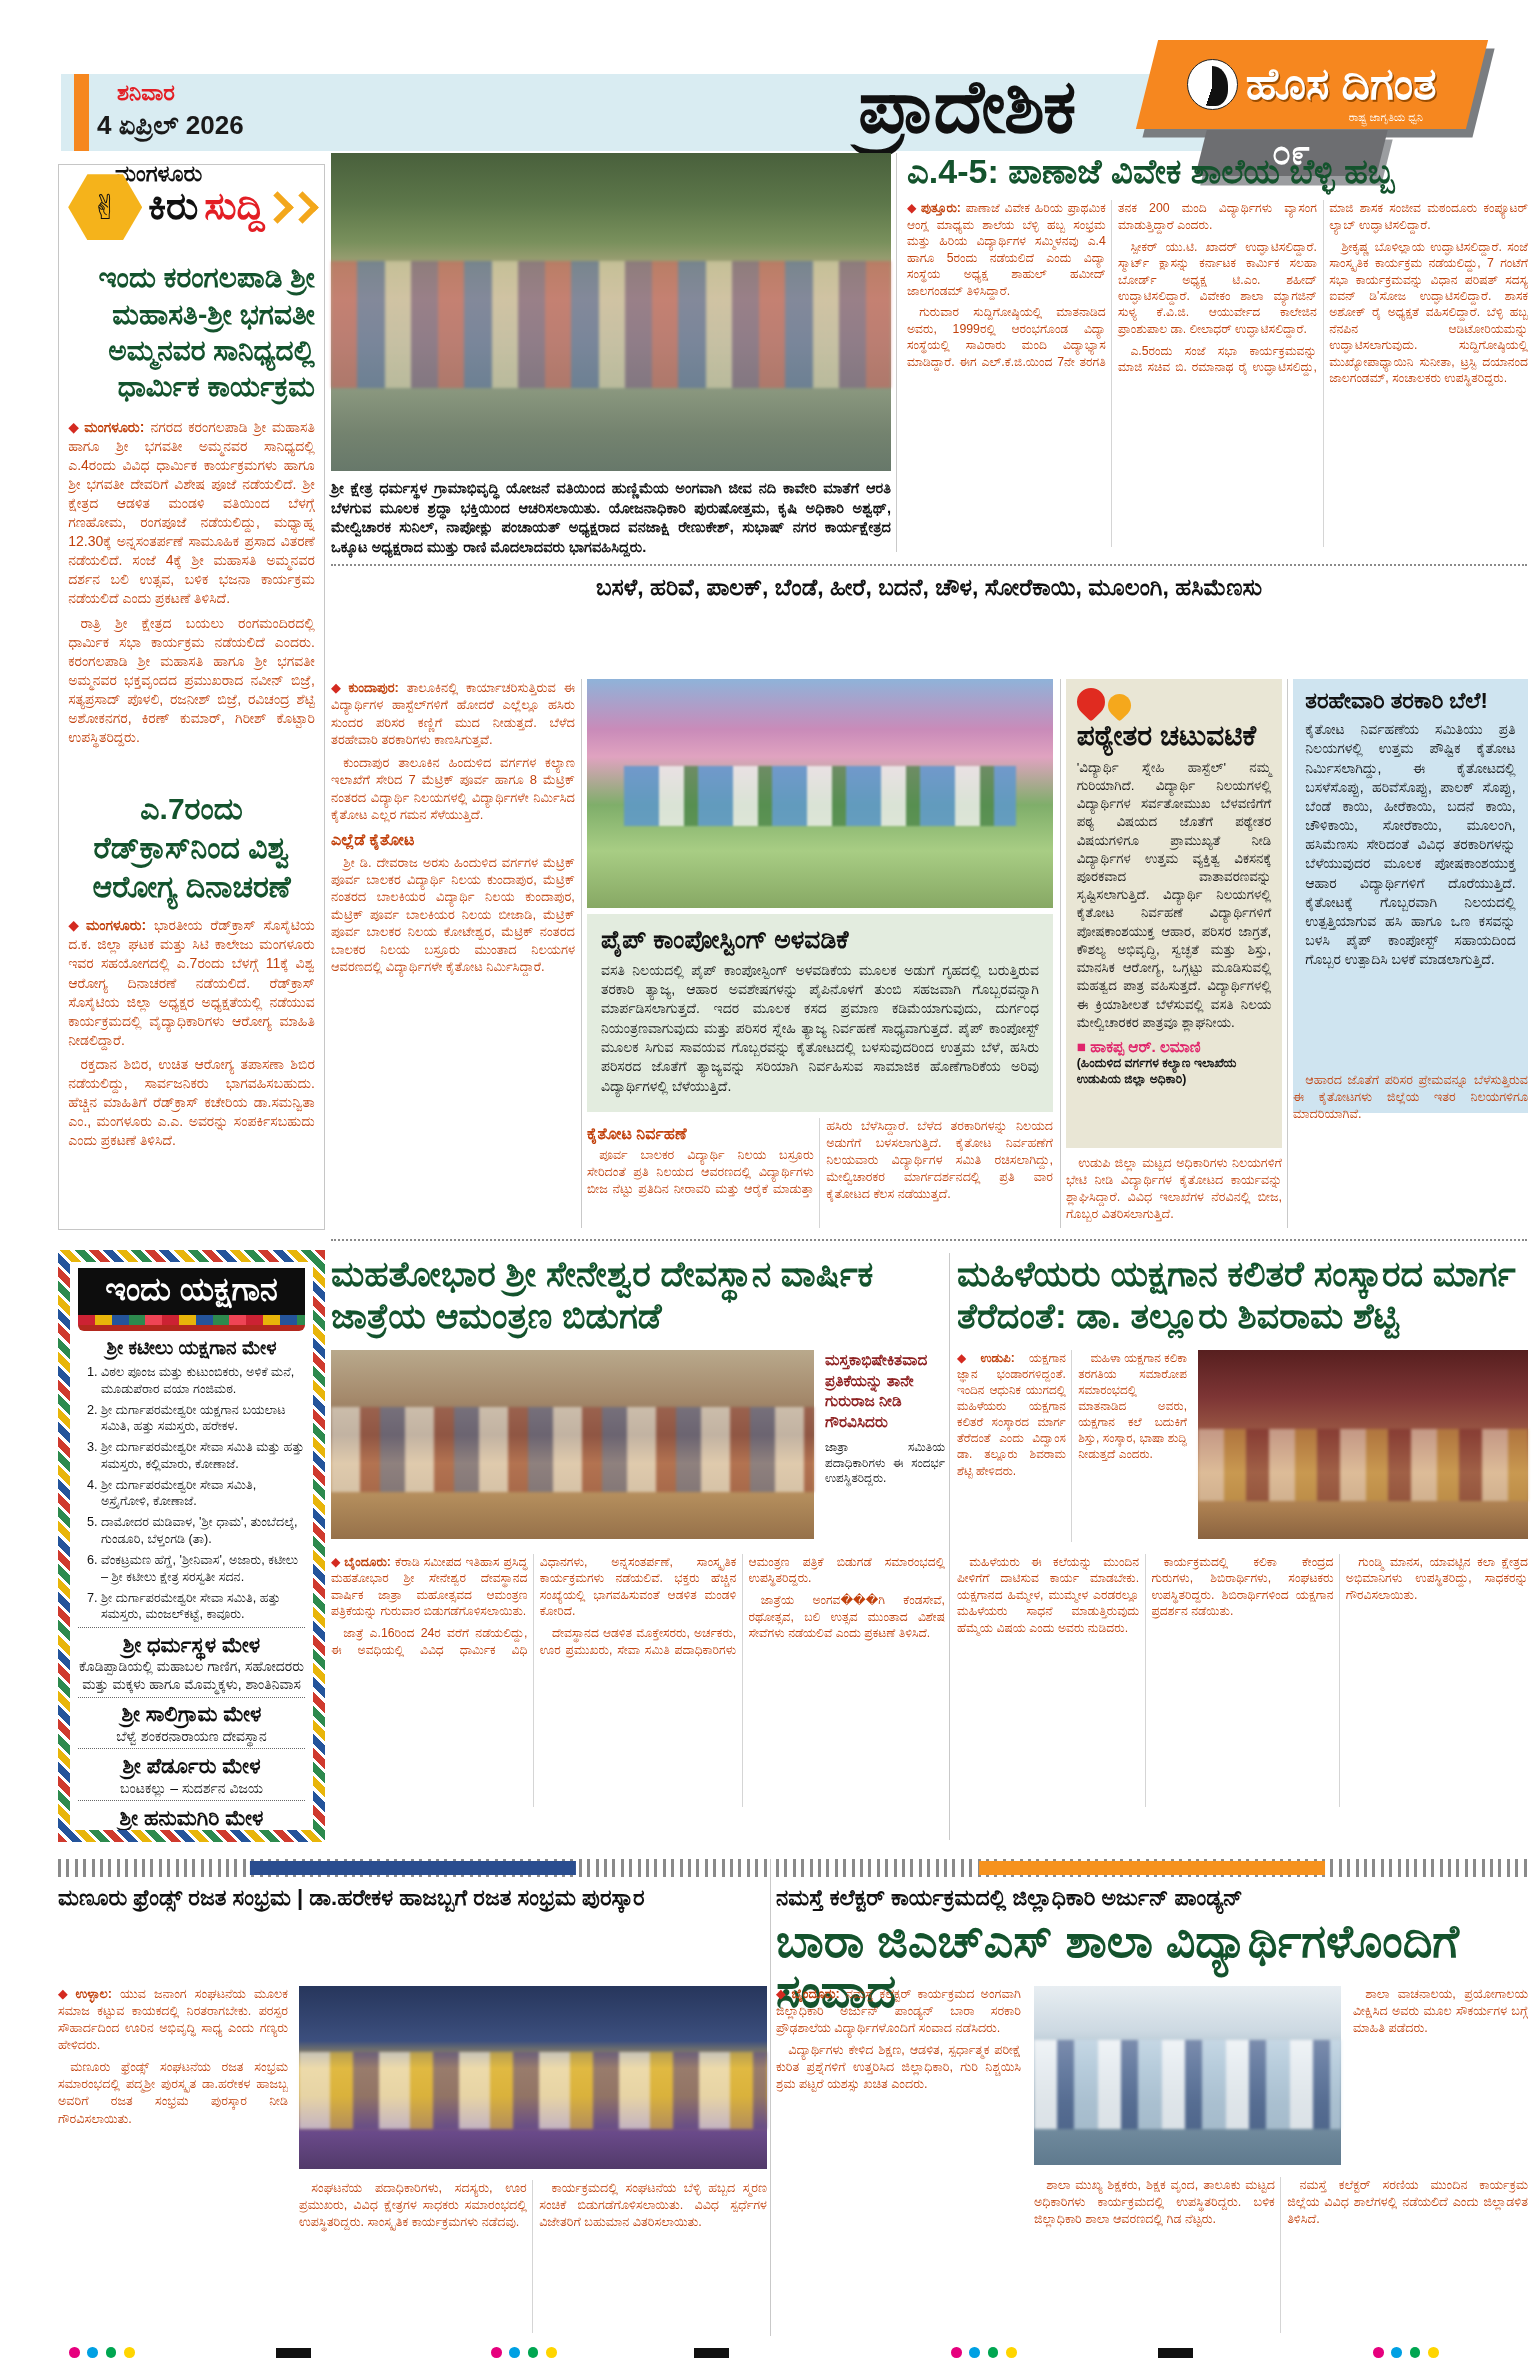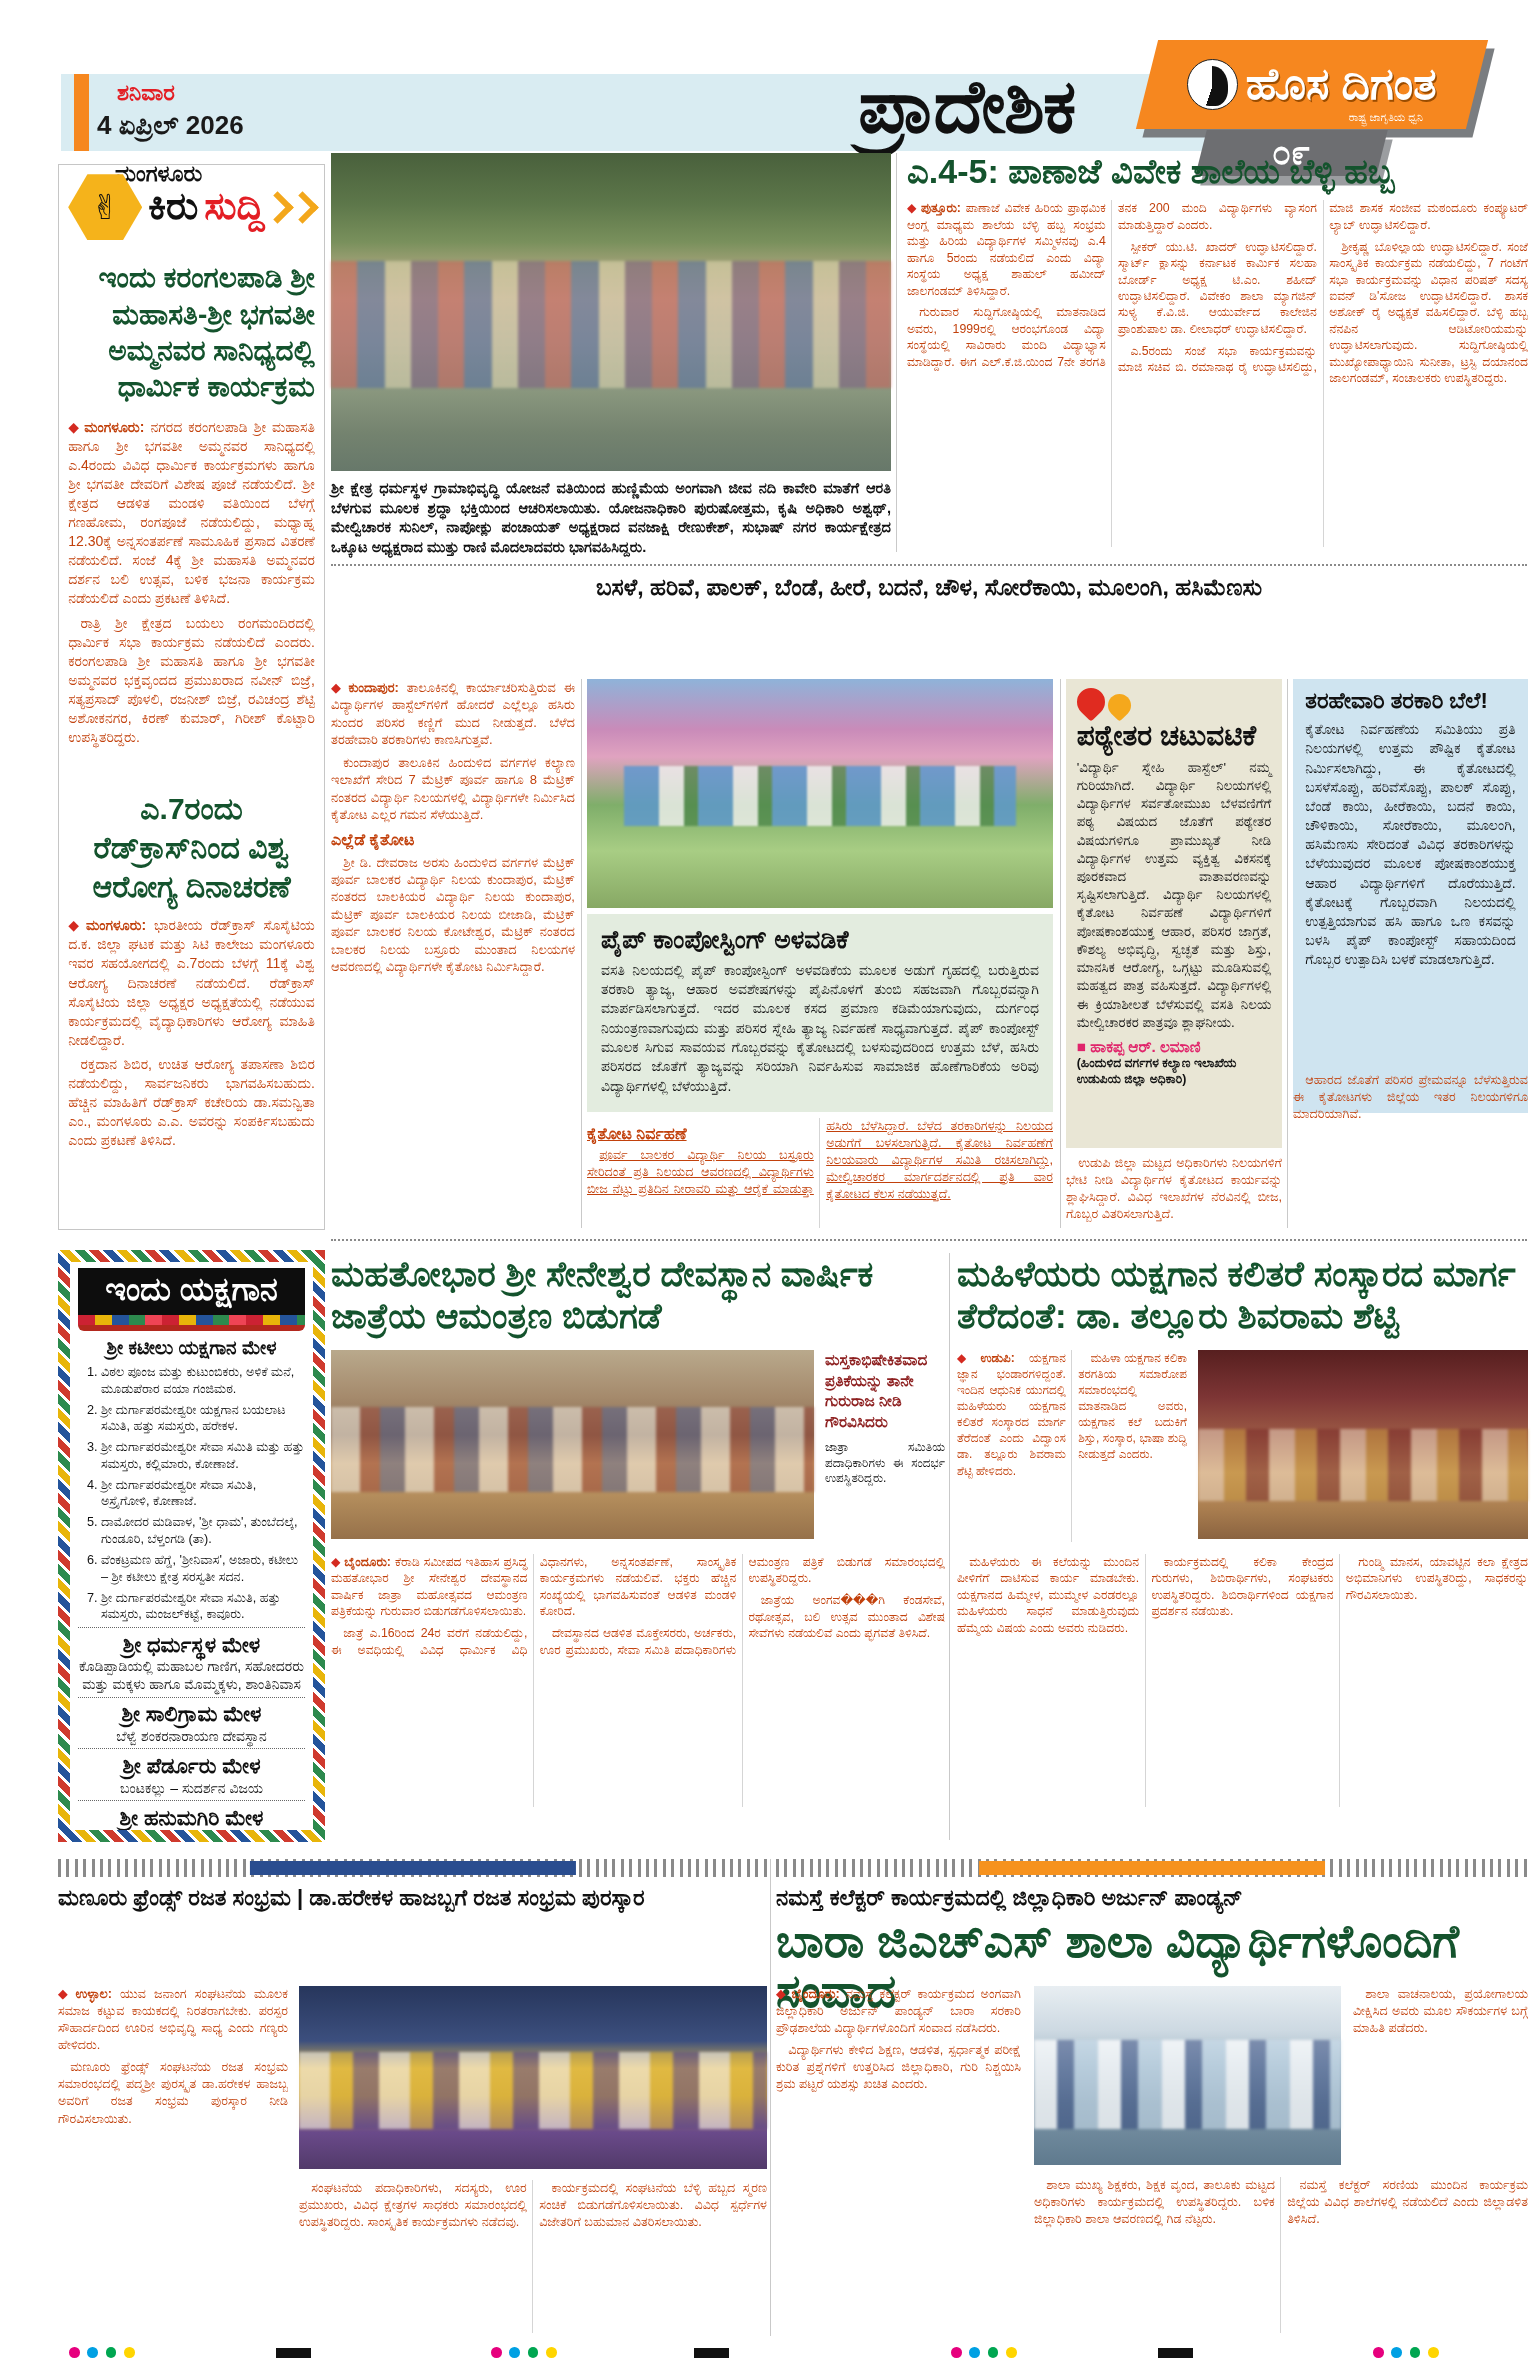--- a/index.html
+++ b/index.html
@@ -77,21 +77,21 @@
   
   #hostel-kicker{left:331px;top:574px;width:1196px;text-align:center;font-size:23px;font-weight:bold;}
   #hostel-headline{left:331px;top:603px;width:1196px;text-align:center;font-size:58px;font-weight:bold;letter-spacing:-0.8px;}
   #h-col1{left:331px;top:679px;width:244px;height:549px;font-size:13px;overflow:hidden;}
   .vr-h1{left:581px;top:679px;height:549px;}
   #h-photo{left:587px;top:679px;width:466px;height:229px;background:linear-gradient(180deg,#8fb3d9 0%,#c98bb9 22%,#e0a3c0 34%,#7fae6a 55%,#a8cd84 75%,#87a864 100%);}
   #h-photo .tray{position:absolute;left:8%;top:38%;width:84%;height:26%;background:repeating-linear-gradient(90deg,rgba(90,150,210,.8) 0 35px,rgba(240,240,240,.8) 35px 60px,rgba(70,130,70,.7) 60px 74px);filter:blur(0.8px);}
   #greenbox{left:587px;top:914px;width:466px;height:198px;background:#e3ecdf;box-sizing:border-box;padding:10.7px 14px;overflow:hidden;}
   #greenbox .t{font-size:25px;font-weight:bold;margin-bottom:6.1px;}
   #greenbox .b{font-size:14px;line-height:1.38;text-align:justify;}
-  #h-col2-bottom{left:587px;top:1118px;width:466px;height:110px;font-size:12.7px;overflow:hidden;text-decoration:underline;}
+  #h-col2-bottom{left:587px;top:1118px;width:466px;height:110px;font-size:12.7px;overflow:hidden;}
   .subhead{font-weight:bold;font-size:16px;margin:4.6px 0 3.1px;text-indent:0;}
   .vr-h2{left:1060px;top:679px;height:549px;}
   #quotebox{left:1066px;top:679px;width:216px;height:469px;background:#e9e6d5;box-sizing:border-box;padding:9.2px 10.7px;overflow:hidden;}
   .qmarks{display:flex;gap:3.1px;margin-bottom:3.1px;}
   .qdrop{width:23px;height:23px;border-radius:50% 50% 50% 3.1px;transform:rotate(-45deg);}
   .qdrop.r{background:#e02b20;width:28px;height:28px;}
   .qdrop.y{background:#f5a81c;margin-top:6.1px;}
   #quotebox .t{font-size:28px;font-weight:bold;line-height:1.15;margin:1.5px 0 6.1px;}
   #quotebox .b{font-size:13.4px;line-height:1.36;text-align:justify;}
   #quotebox .nm{color:#e0256b;font-weight:bold;font-size:15.3px;margin-top:6.1px;}
@@ -305,21 +305,21 @@
         <div class="row"></div>
       </div>
     <div id="sene-side">
       <div id="sene-pull">ಮಸ್ತಕಾಭಿಷೇಕಿತವಾದ ಪ್ರತಿಕೆಯನ್ನು ತಾನೇ ಗುರುರಾಜ ನೀಡಿ ಗೌರವಿಸಿದರು</div>
       <div id="sene-sidetxt">ಜಾತ್ರಾ ಸಮಿತಿಯ ಪದಾಧಿಕಾರಿಗಳು ಈ ಸಂದರ್ಭ ಉಪಸ್ಥಿತರಿದ್ದರು.</div>
     </div>
     <div id="sene-body" class="cols3 bodytxt">
       <p class="lede"><b>ಬೈಂದೂರು:</b> <span>ಕೆರಾಡಿ ಸಮೀಪದ ಇತಿಹಾಸ ಪ್ರಸಿದ್ಧ ಮಹತೋಭಾರ ಶ್ರೀ ಸೇನೇಶ್ವರ ದೇವಸ್ಥಾನದ ವಾರ್ಷಿಕ ಜಾತ್ರಾ ಮಹೋತ್ಸವದ ಆಮಂತ್ರಣ ಪತ್ರಿಕೆಯನ್ನು ಗುರುವಾರ ಬಿಡುಗಡೆಗೊಳಿಸಲಾಯಿತು.</span></p>
       <p>ಜಾತ್ರೆ ಎ.16ರಿಂದ 24ರ ವರೆಗೆ ನಡೆಯಲಿದ್ದು, ಈ ಅವಧಿಯಲ್ಲಿ ವಿವಿಧ ಧಾರ್ಮಿಕ ವಿಧಿ ವಿಧಾನಗಳು, ಅನ್ನಸಂತರ್ಪಣೆ, ಸಾಂಸ್ಕೃತಿಕ ಕಾರ್ಯಕ್ರಮಗಳು ನಡೆಯಲಿವೆ. ಭಕ್ತರು ಹೆಚ್ಚಿನ ಸಂಖ್ಯೆಯಲ್ಲಿ ಭಾಗವಹಿಸುವಂತೆ ಆಡಳಿತ ಮಂಡಳಿ ಕೋರಿದೆ.</p>
       <p>ದೇವಸ್ಥಾನದ ಆಡಳಿತ ಮೊಕ್ತೇಸರರು, ಅರ್ಚಕರು, ಊರ ಪ್ರಮುಖರು, ಸೇವಾ ಸಮಿತಿ ಪದಾಧಿಕಾರಿಗಳು ಆಮಂತ್ರಣ ಪತ್ರಿಕೆ ಬಿಡುಗಡೆ ಸಮಾರಂಭದಲ್ಲಿ ಉಪಸ್ಥಿತರಿದ್ದರು.</p>
-      <p>ಜಾತ್ರೆಯ ಅಂಗವ���ಗಿ ಕೆಂಡಸೇವೆ, ರಥೋತ್ಸವ, ಬಲಿ ಉತ್ಸವ ಮುಂತಾದ ವಿಶೇಷ ಸೇವೆಗಳು ನಡೆಯಲಿವೆ ಎಂದು ಪ್ಭಗವತೆ ತಿಳಿಸಿದೆ.</p>
+      <p>ಜಾತ್ರೆಯ ಅಂಗವ���ಗಿ ಕೆಂಡಸೇವೆ, ರಥೋತ್ಸವ, ಬಲಿ ಉತ್ಸವ ಮುಂತಾದ ವಿಶೇಷ ಸೇವೆಗಳು ನಡೆಯಲಿವೆ ಎಂದು ಪ್ರಕಟಣೆ ತಿಳಿಸಿದೆ.</p>
     </div>
   </div>
   <div class="abs vrule vr-midstories"></div>
 
   <div class="abs" id="women">
     <div class="hl headline">ಮಹಿಳೆಯರು ಯಕ್ಷಗಾನ ಕಲಿತರೆ ಸಂಸ್ಕಾರದ ಮಾರ್ಗ ತೆರೆದಂತೆ: ಡಾ. ತಲ್ಲೂರು ಶಿವರಾಮ ಶೆಟ್ಟಿ</div>
     <div id="women-lefttxt" class="cols2 bodytxt">
       <p class="lede"><b>ಉಡುಪಿ:</b> <span>ಯಕ್ಷಗಾನ ಜ್ಞಾನ ಭಂಡಾರಗಳಿದ್ದಂತೆ. ಇಂದಿನ ಆಧುನಿಕ ಯುಗದಲ್ಲಿ ಮಹಿಳೆಯರು ಯಕ್ಷಗಾನ ಕಲಿತರೆ ಸಂಸ್ಕಾರದ ಮಾರ್ಗ ತೆರೆದಂತೆ ಎಂದು ವಿದ್ವಾಂಸ ಡಾ. ತಲ್ಲೂರು ಶಿವರಾಮ ಶೆಟ್ಟಿ ಹೇಳಿದರು.</span></p>
       <p>ಮಹಿಳಾ ಯಕ್ಷಗಾನ ಕಲಿಕಾ ತರಗತಿಯ ಸಮಾರೋಪ ಸಮಾರಂಭದಲ್ಲಿ ಮಾತನಾಡಿದ ಅವರು, ಯಕ್ಷಗಾನ ಕಲೆ ಬದುಕಿಗೆ ಶಿಸ್ತು, ಸಂಸ್ಕಾರ, ಭಾಷಾ ಶುದ್ಧಿ ನೀಡುತ್ತದೆ ಎಂದರು.</p>
     </div>

